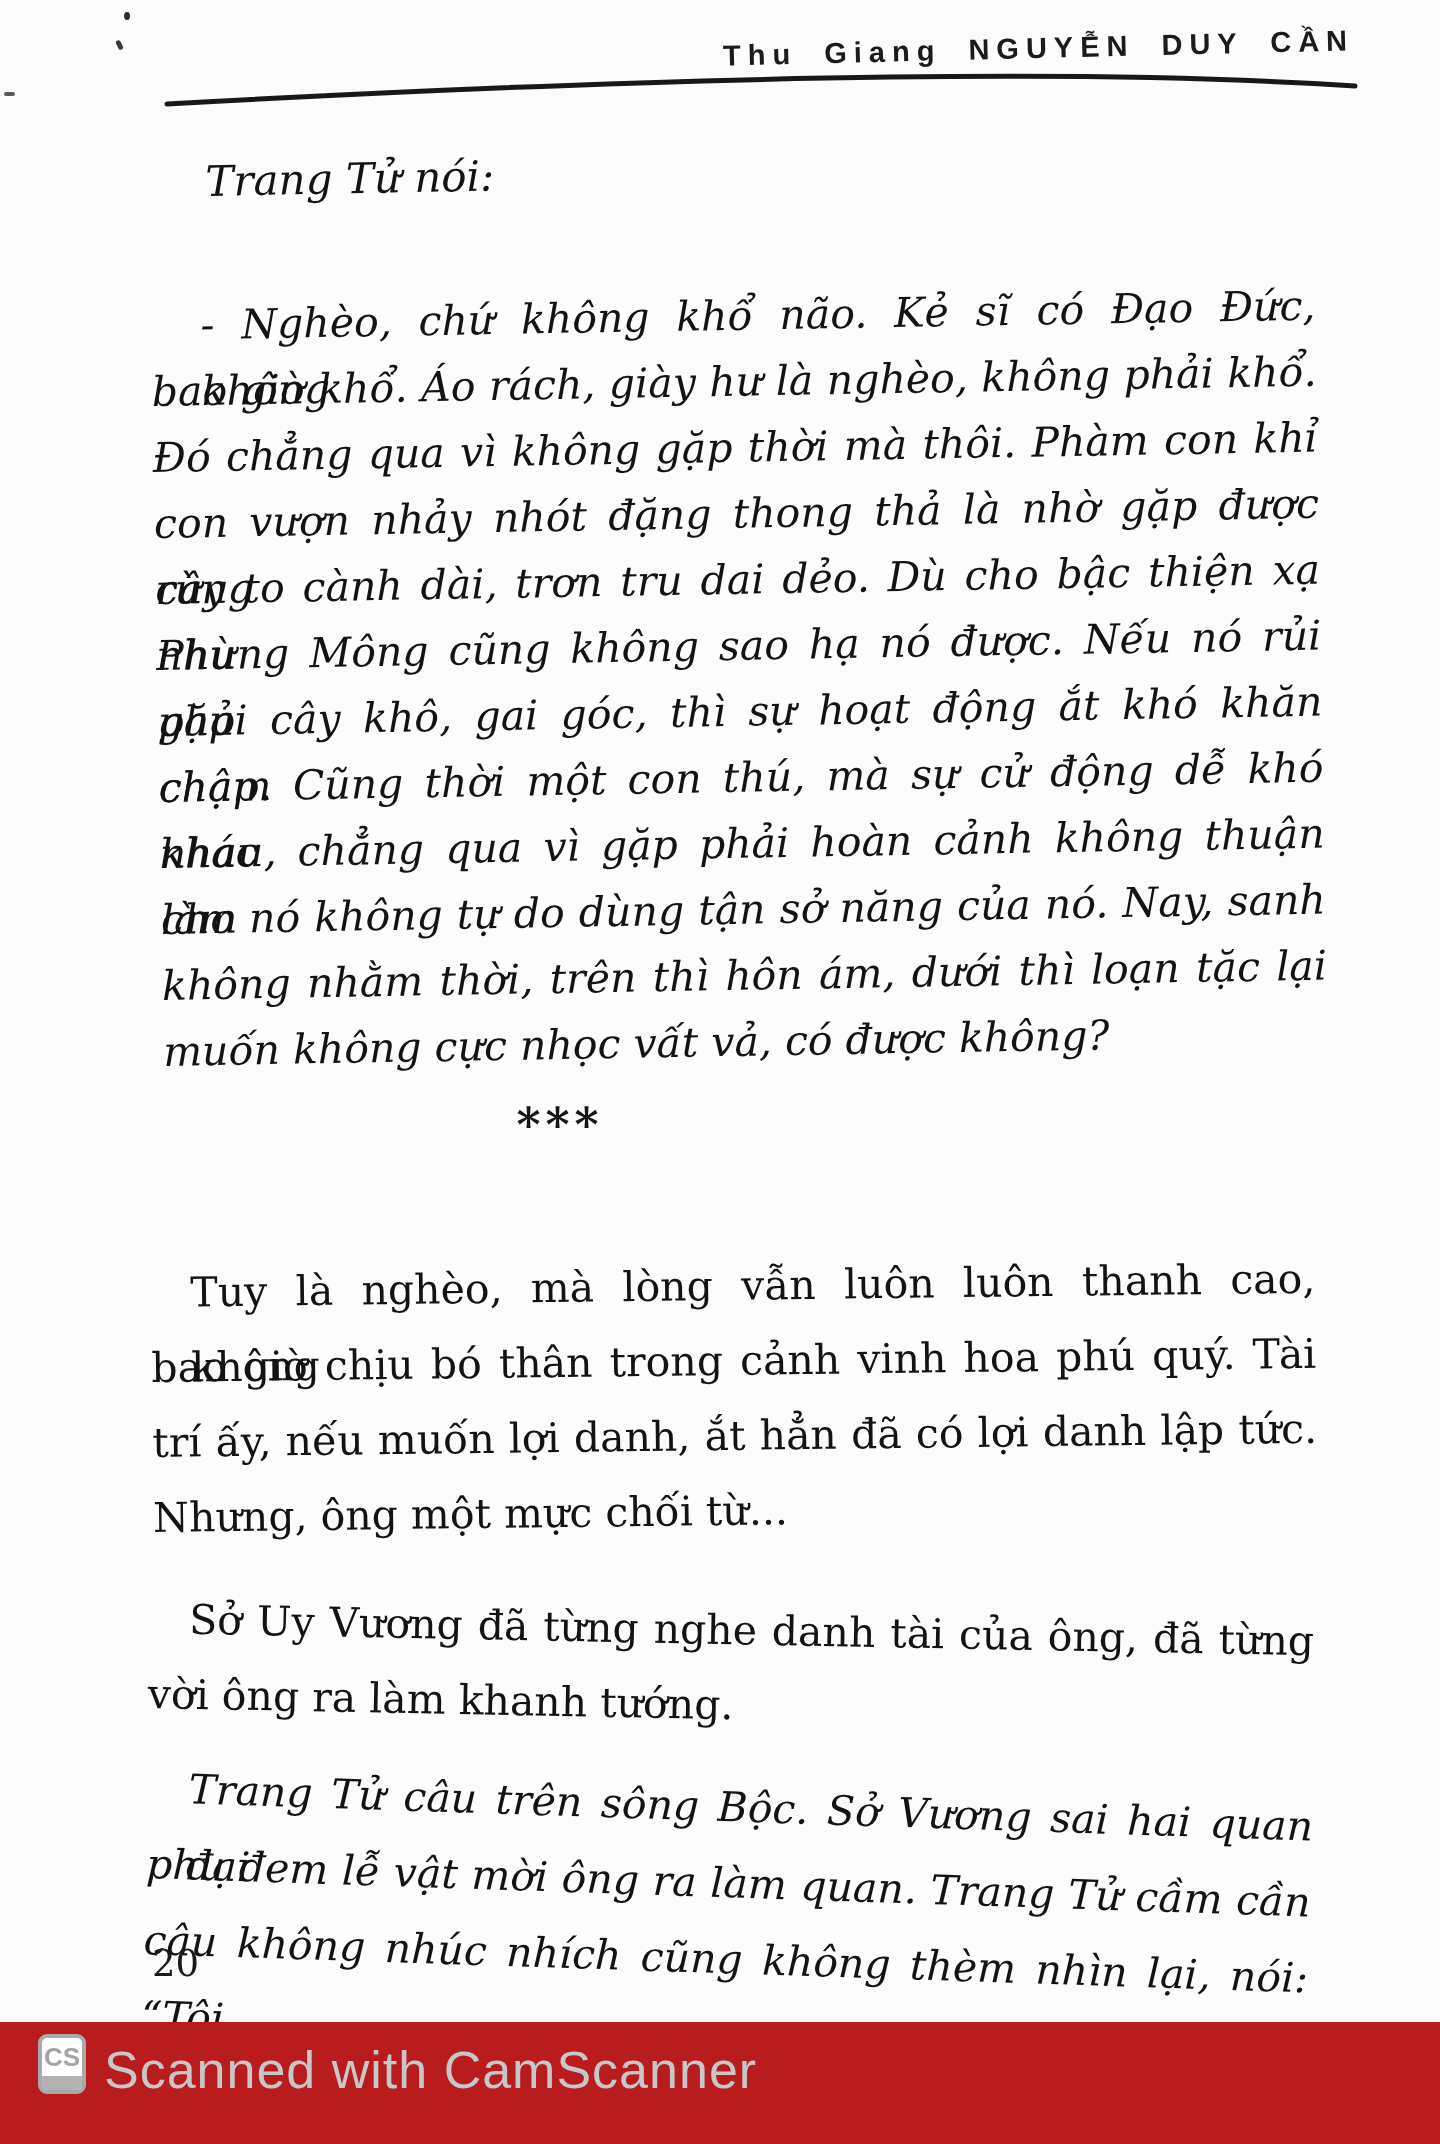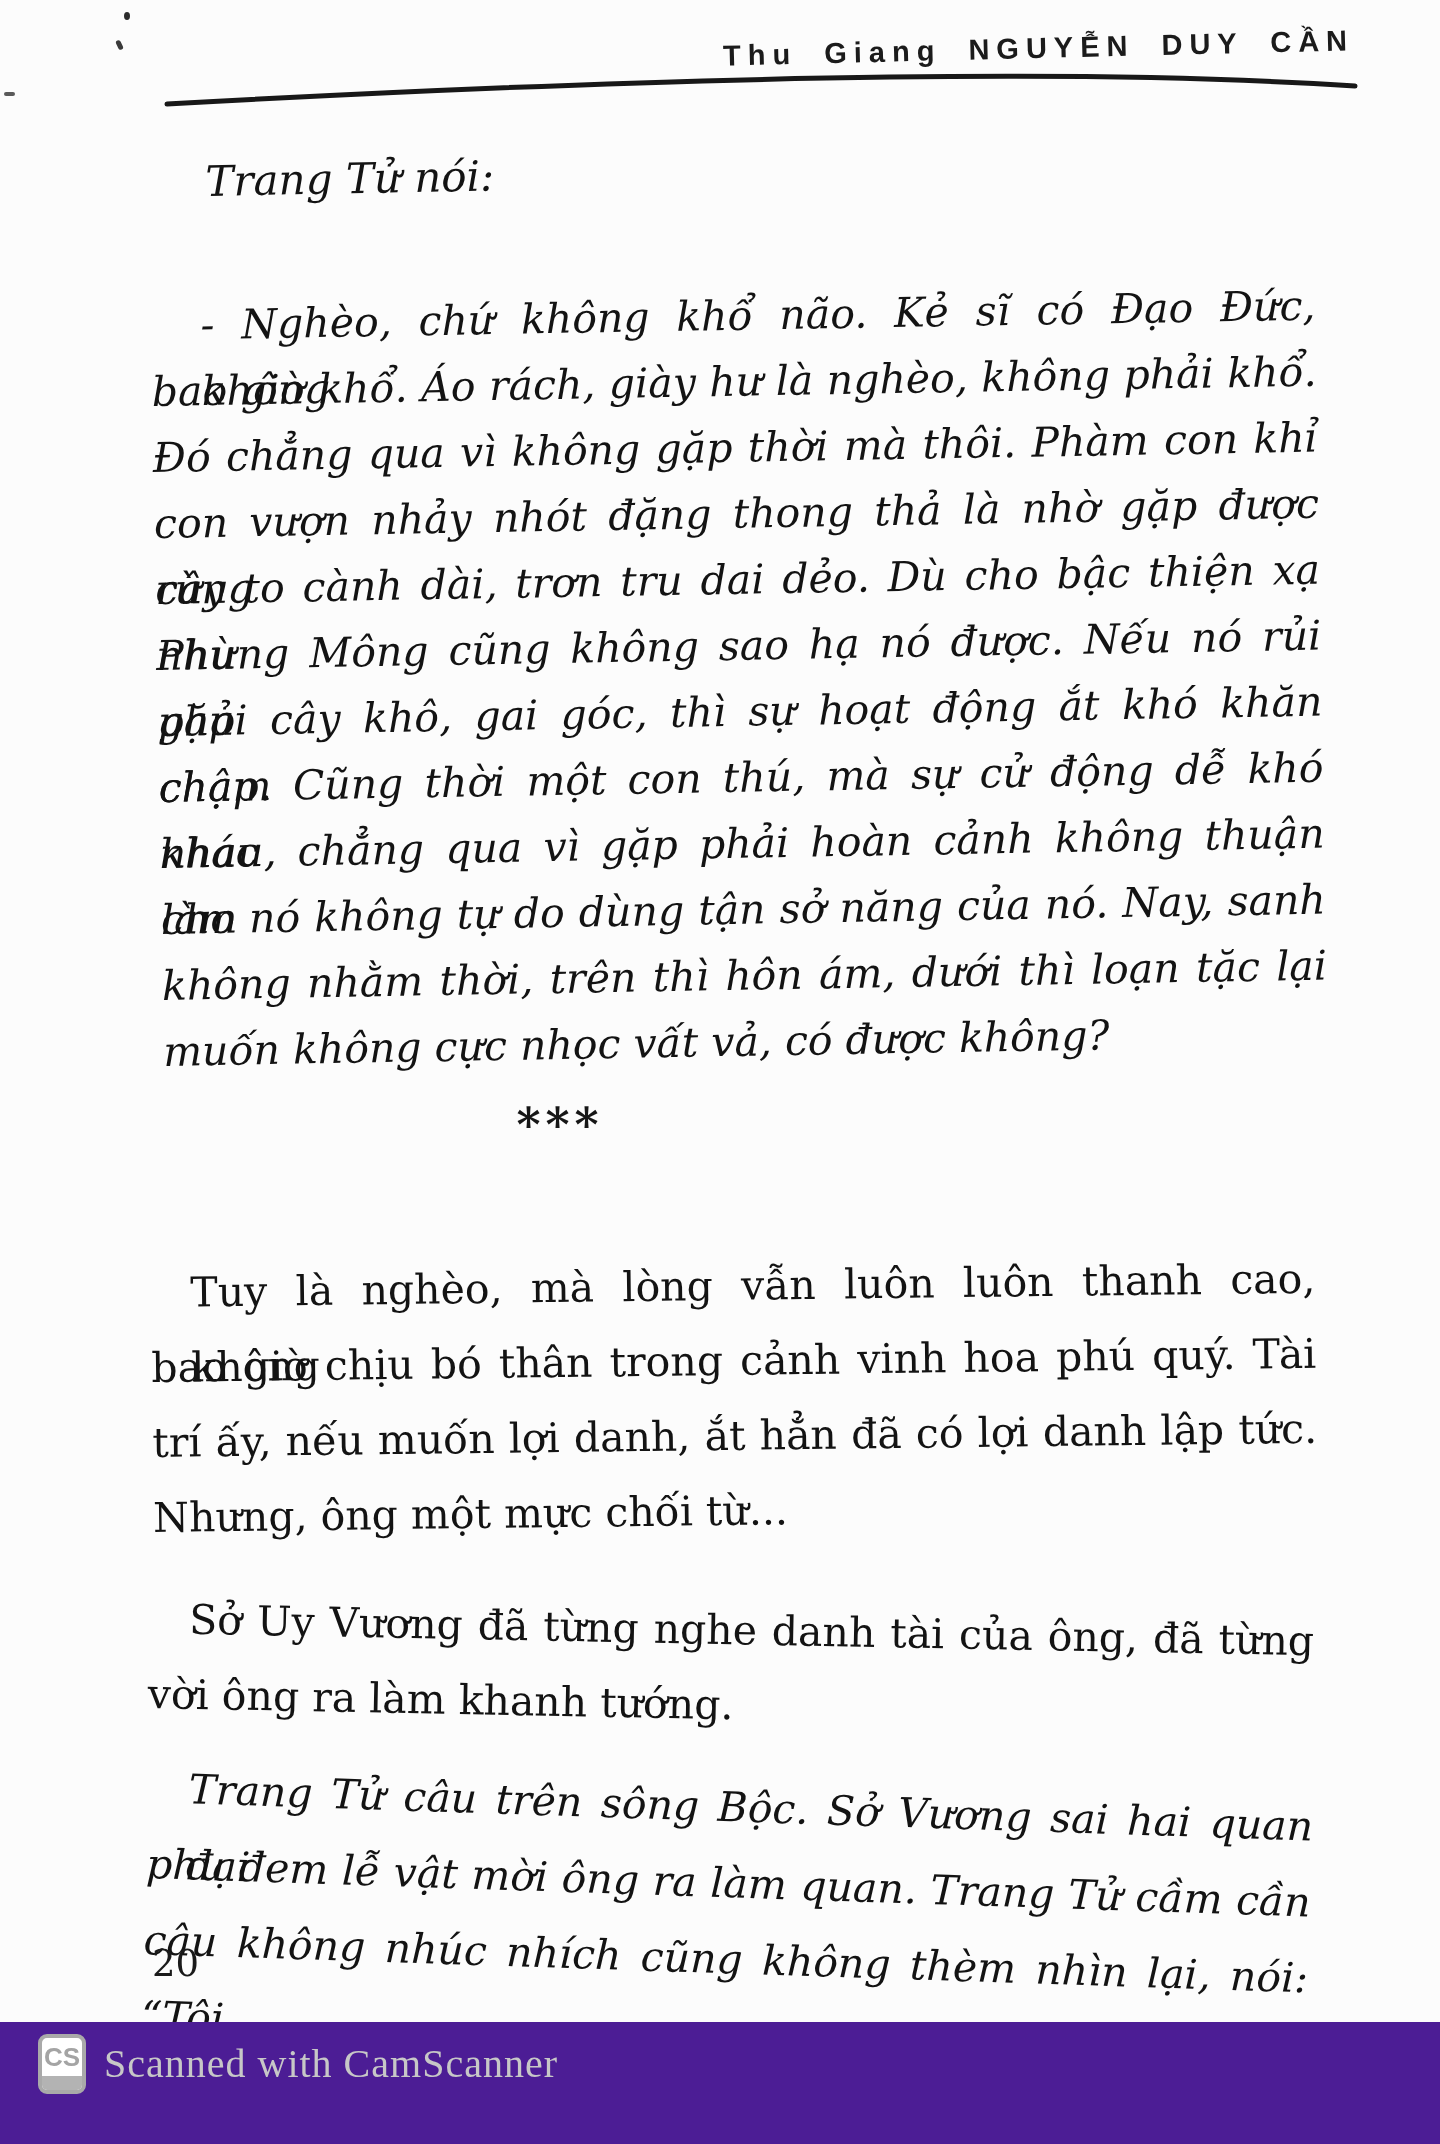--- a/index.html
+++ b/index.html
@@ -65,43 +65,43 @@
   .para3 { top:1750px; font-style:italic; transform:rotate(1.9deg); }
   .para3 .tline { height:76px; line-height:76px; }
   .para3 .tline:first-child { padding-left:40px; }
 
   .pagenum {
     position:absolute; left:152px; top:1942px;
     font-size:37px; color:#1a1a1a;
   }
 
   
-  .footer { position:absolute; left:0; top:2022px; width:1440px; height:122px; background:#4c1d95; }
+  .footer { position:absolute; left:0; top:2022px; width:1440px; height:122px; background:#b91c1c; }
   .cs-logo {
     position:absolute; left:38px; top:12px;
     width:48px; height:60px;
     border:4px solid #a9a9a9; border-radius:9px;
     background:#ffffff;
     overflow:hidden;
   }
   .cs-logo-letters {
     position:absolute; left:0; top:4px; width:100%;
     text-align:center;
     font-family:"Liberation Sans", sans-serif;
     font-weight:800; font-size:26px; color:#a4a4a4;
     letter-spacing:0px;
   }
   .cs-logo-strip {
     position:absolute; left:0; bottom:0; width:100%; height:14px;
     background:#b3b3b3;
   }
   .cs-text {
     position:absolute; left:104px; top:18px;
-    font-family:Liberation Serif, serif;
-    font-size:40px; font-weight:400;
+    font-family:Liberation Sans, sans-serif;
+    font-size:52px; font-weight:400;
     color:#c7c7c7; letter-spacing:1px;
     white-space:nowrap;
   }
 </style>
 </head>
 <body>
 
 <div class="page">
 
   <div class="speck-a"></div>

